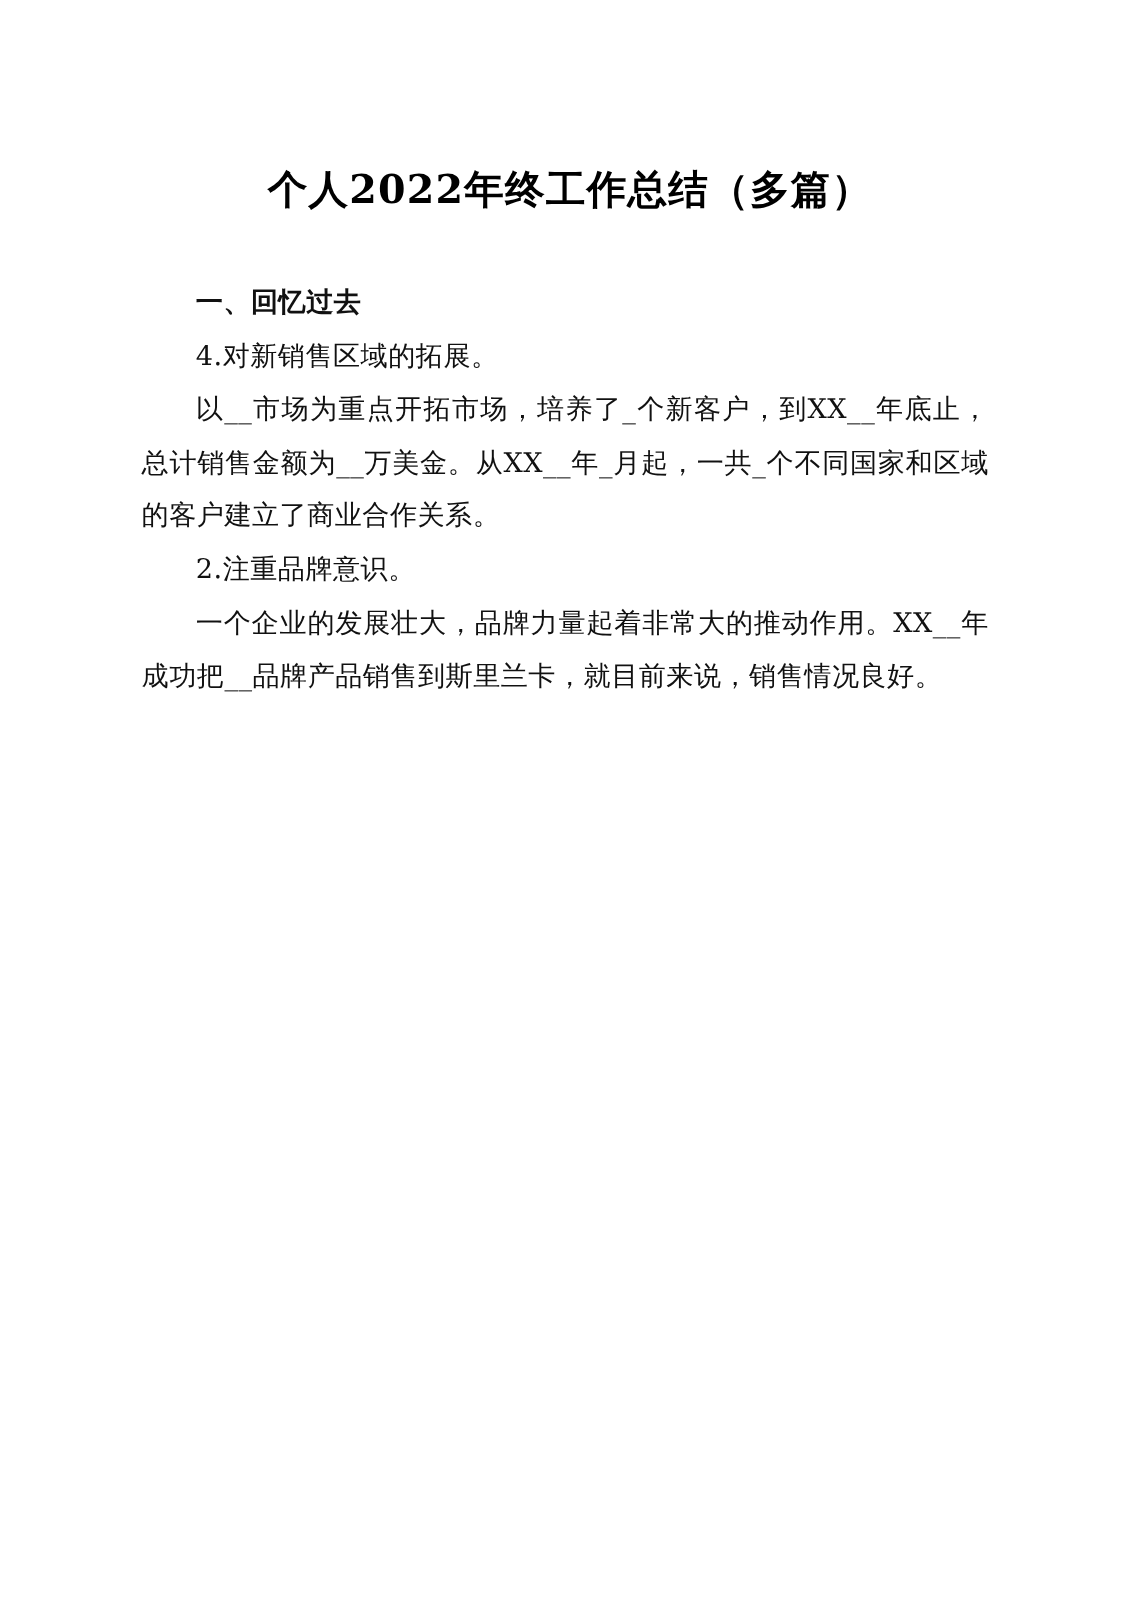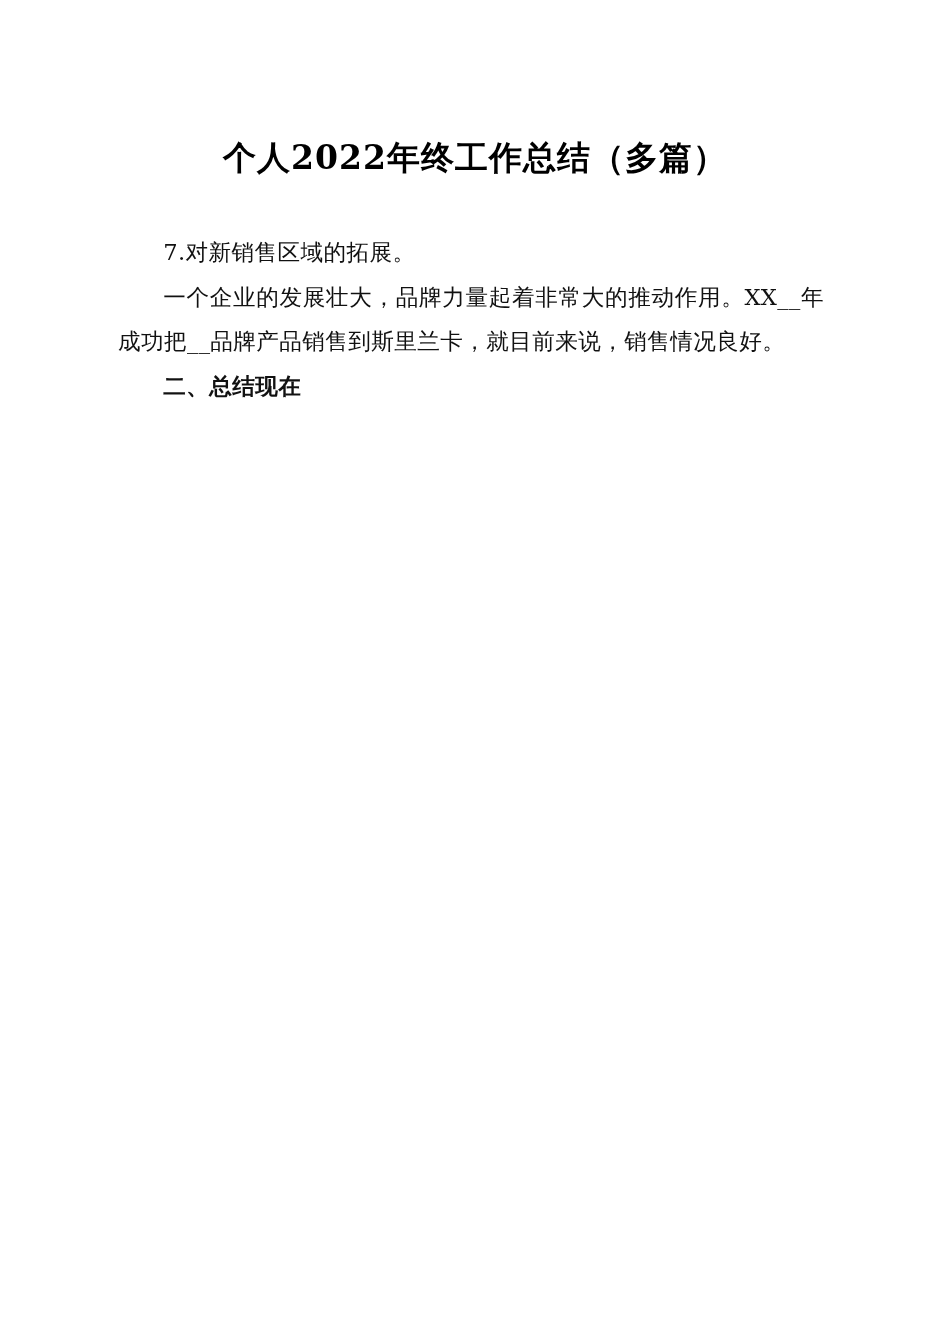--- a/index.html
+++ b/index.html
@@ -18,17 +18,19 @@
     }
     .body p { margin: 0; text-indent: 2em; }
     .body p.h { font-family: "DejaVu Sans", "Liberation Sans", sans-serif; font-weight: bold; }
   </style>
 </head>
 <body>
 
 <div class="page">
   <div class="title">个人2022年终工作总结（多篇）</div>
   <div class="body">
-    <p>7.对新销售区域的拓展。</p>
+    <p class="h">一、回忆过去</p>
+    <p>4.对新销售区域的拓展。</p>
+    <p>以__市场为重点开拓市场，培养了_个新客户，到XX__年底止，总计销售金额为__万美金。从XX__年_月起，一共_个不同国家和区域的客户建立了商业合作关系。</p>
+    <p>2.注重品牌意识。</p>
     <p>一个企业的发展壮大，品牌力量起着非常大的推动作用。XX__年成功把__品牌产品销售到斯里兰卡，就目前来说，销售情况良好。</p>
-    <p class="h">二、总结现在</p>
   </div>
 </div>
 
 </body></html>

